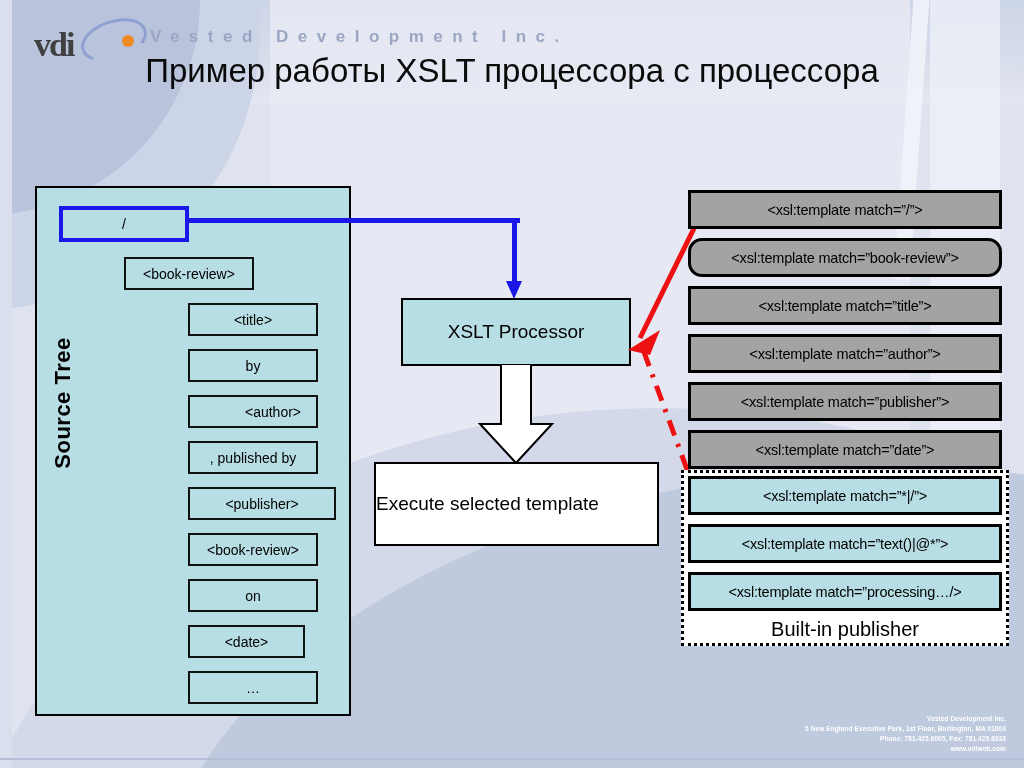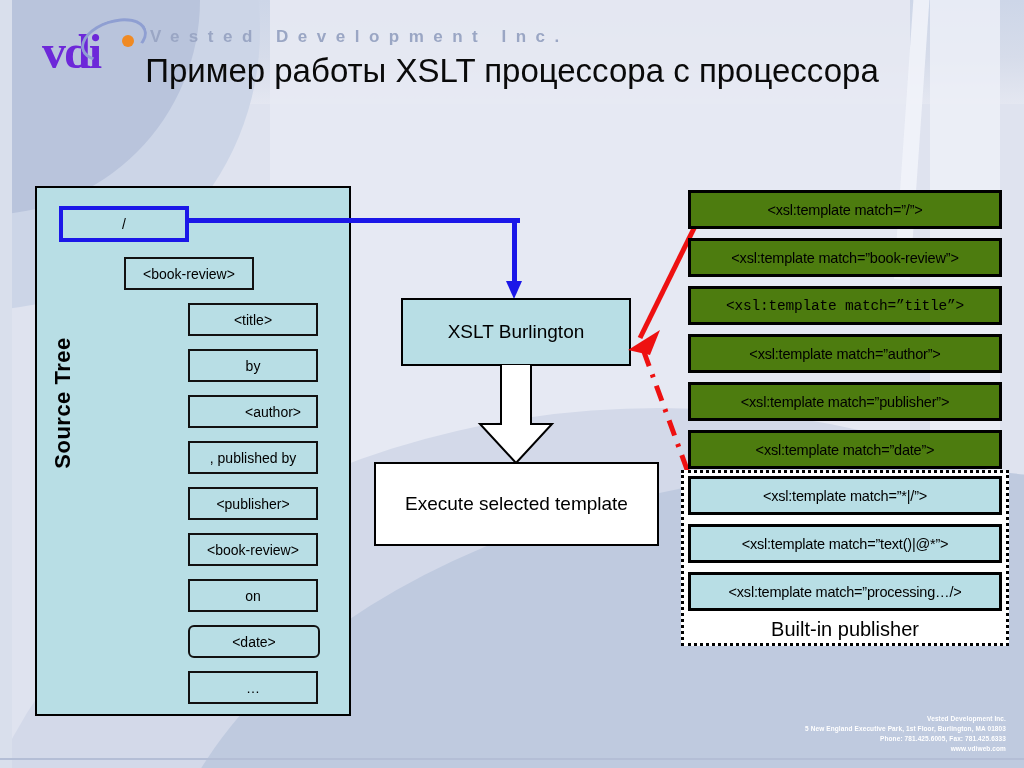--- a/index.html
+++ b/index.html
@@ -67,24 +67,24 @@
   .bg-leftcol {
     position:absolute; left:0; top:0; width:12px; height:768px;
     background:#d9dfec;
   }
 
   
   .logo {
     position:absolute; left:30px; top:14px; width:116px; height:62px;
   }
   .logo-text {
-    position:absolute; left:12px; top:14px;
+    position:absolute; left:4px; top:14px;
     font-family:"Liberation Serif", serif;
-    font-size:48px; font-weight:700; letter-spacing:-2px;
-    color:#6d28d9;
+    font-size:34px; font-weight:700; letter-spacing:-2px;
+    color:#404040;
     line-height:1;
   }
   .logo-swoosh {
     position:absolute; left:50px; top:6px;
     width:62px; height:34px;
     border:3px solid #8f9fd2;
     border-radius:50%;
     transform: rotate(-18deg);
     border-bottom-color:transparent;
     border-right-color:#8f9fd2;
@@ -151,29 +151,29 @@
     box-sizing:border-box;
     display:flex; align-items:center; justify-content:center;
     font-size:19px; color:#000;
   }
   .exec-box {
     position:absolute; left:374px; top:462px;
     width:285px; height:84px;
     background:#ffffff;
     border:2px solid #000;
     box-sizing:border-box;
-    display:flex; align-items:center; justify-content:center;
+    display:flex; align-items:center; 
     font-size:19px; color:#000;
   }
 
   
   .tpl {
     position:absolute; left:688px;
     width:314px; height:39px;
-    background:#4d7c0f;
+    background:#a3a3a3;
     border:3px solid #000;
     box-sizing:border-box;
     display:flex; align-items:center; justify-content:center;
     font-size:14.5px; color:#000;
     letter-spacing:-.2px;
     white-space:nowrap;
   }
   .builtin-wrap {
     position:absolute; left:681px; top:470px;
     width:328px; height:176px;
@@ -276,43 +276,43 @@
     </div>
     <div class="node" style="left:151px; top:161px; width:130px;">
       <span>by</span>
     </div>
     <div class="node" style="left:151px; top:207px; width:130px;padding-left:40px;">
       <span>&lt;author&gt;</span>
     </div>
     <div class="node" style="left:151px; top:253px; width:130px;">
       <span>, published by</span>
     </div>
-    <div class="node" style="left:151px; top:299px; width:130px;">
+    <div class="node" style="left:151px; top:299px; width:148px;">
       <span>&lt;publisher&gt;</span>
     </div>
     <div class="node" style="left:151px; top:345px; width:130px;">
       <span>&lt;book-review&gt;</span>
     </div>
     <div class="node" style="left:151px; top:391px; width:130px;align-items:center;">
       <span>on</span>
     </div>
-    <div class="node" style="left:151px; top:437px; width:132px;border-radius:6px;">
+    <div class="node" style="left:151px; top:437px; width:117px;">
       <span>&lt;date&gt;</span>
     </div>
     <div class="node" style="left:151px; top:483px; width:130px;">
       <span>…</span>
     </div>
   </div>
 
   <div class="blue-h"></div>
   <div class="blue-v"></div>
   <div class="blue-arrow"></div>
 
   <div class="proc-box">
-    <span>XSLT Burlington</span>
+    <span>XSLT Processor</span>
   </div>
 
   <div class="white-arrow-shaft"></div>
   <svg class="overlay" viewBox="0 0 1024 768" xmlns="http://www.w3.org/2000/svg">
 
     <polygon points="480,424 552,424 516,463" fill="#ffffff" stroke="#000000" stroke-width="2"></polygon>
 
     <line x1="502" y1="424" x2="530" y2="424" stroke="#ffffff" stroke-width="3"></line>
 
     <line x1="704" y1="208" x2="640" y2="338" stroke="#ee1111" stroke-width="5"></line>
@@ -321,24 +321,24 @@
     <line x1="700" y1="505" x2="644" y2="352" stroke="#ee1111" stroke-width="5" stroke-dasharray="16 9 3 9"></line>
   </svg>
 
   <div class="exec-box">
     <span>Execute selected template</span>
   </div>
 
   <div class="tpl" style="top:190px;">
     <span>&lt;xsl:template match=”/”&gt;</span>
   </div>
-  <div class="tpl" style="top:238px;">
+  <div class="tpl" style="top:238px;border-radius:14px;">
     <span>&lt;xsl:template match=”book-review”&gt;</span>
   </div>
-  <div class="tpl" style="top:286px;font-family:Liberation Mono, monospace;">
+  <div class="tpl" style="top:286px;">
     <span>&lt;xsl:template match=”title”&gt;</span>
   </div>
   <div class="tpl" style="top:382px;">
     <span>&lt;xsl:template match=”publisher”&gt;</span>
   </div>
   <div class="tpl" style="top:334px;">
     <span>&lt;xsl:template match=”author”&gt;</span>
   </div>
   <div class="tpl" style="top:430px;">
     <span>&lt;xsl:template match=”date”&gt;</span>

